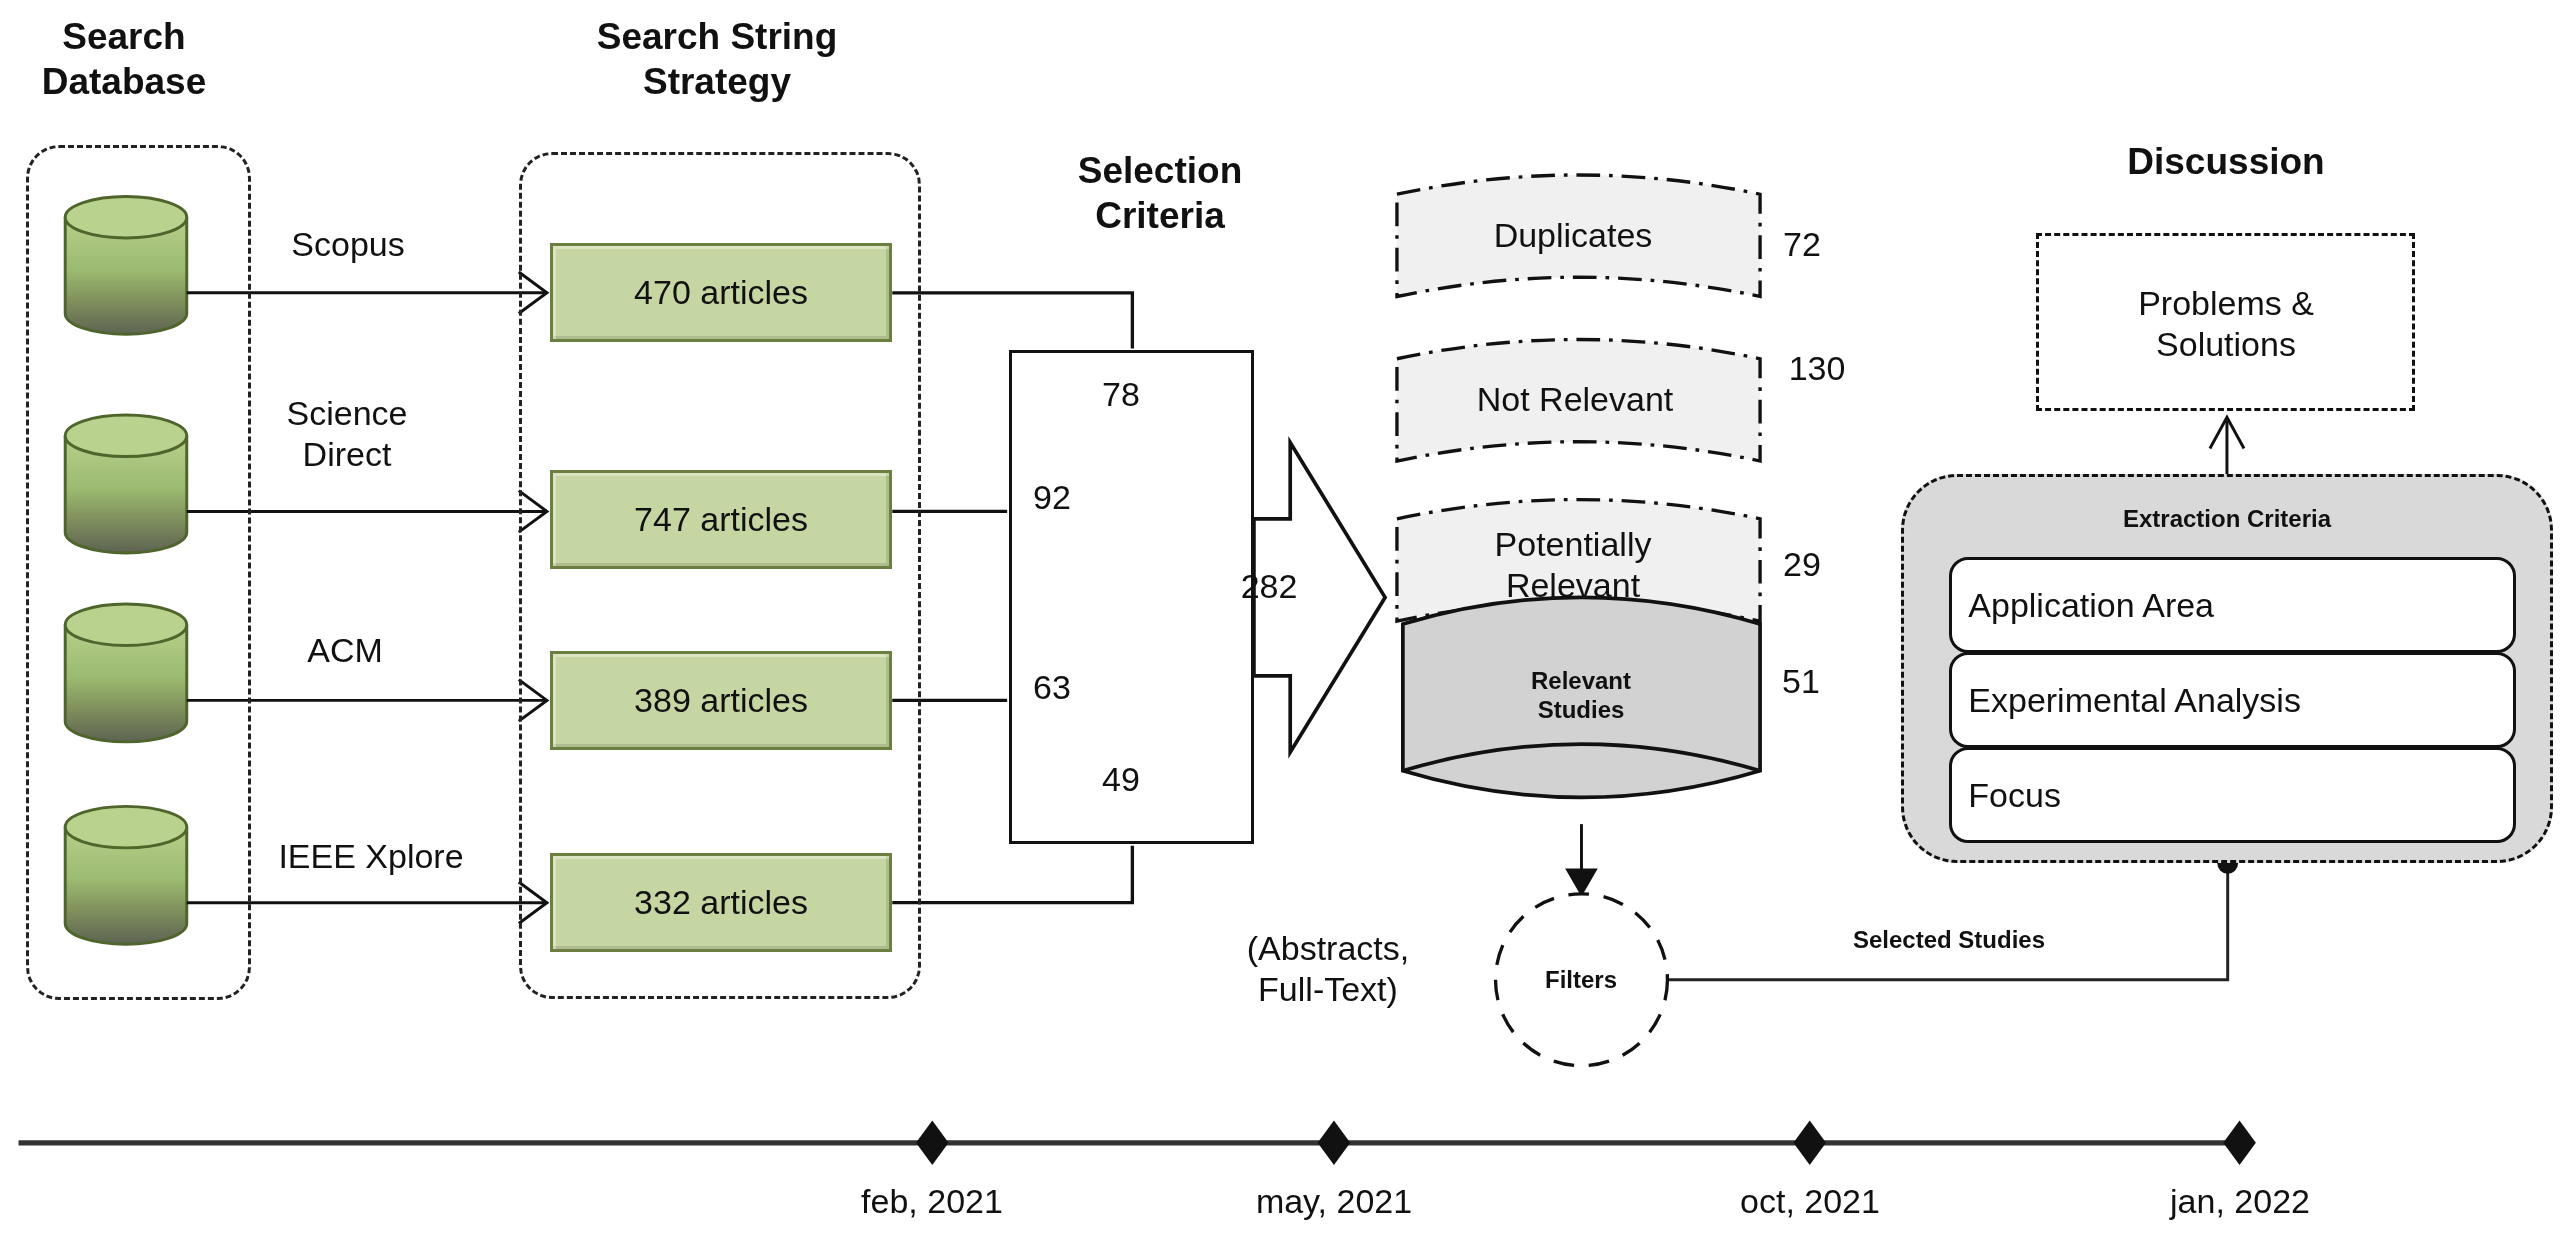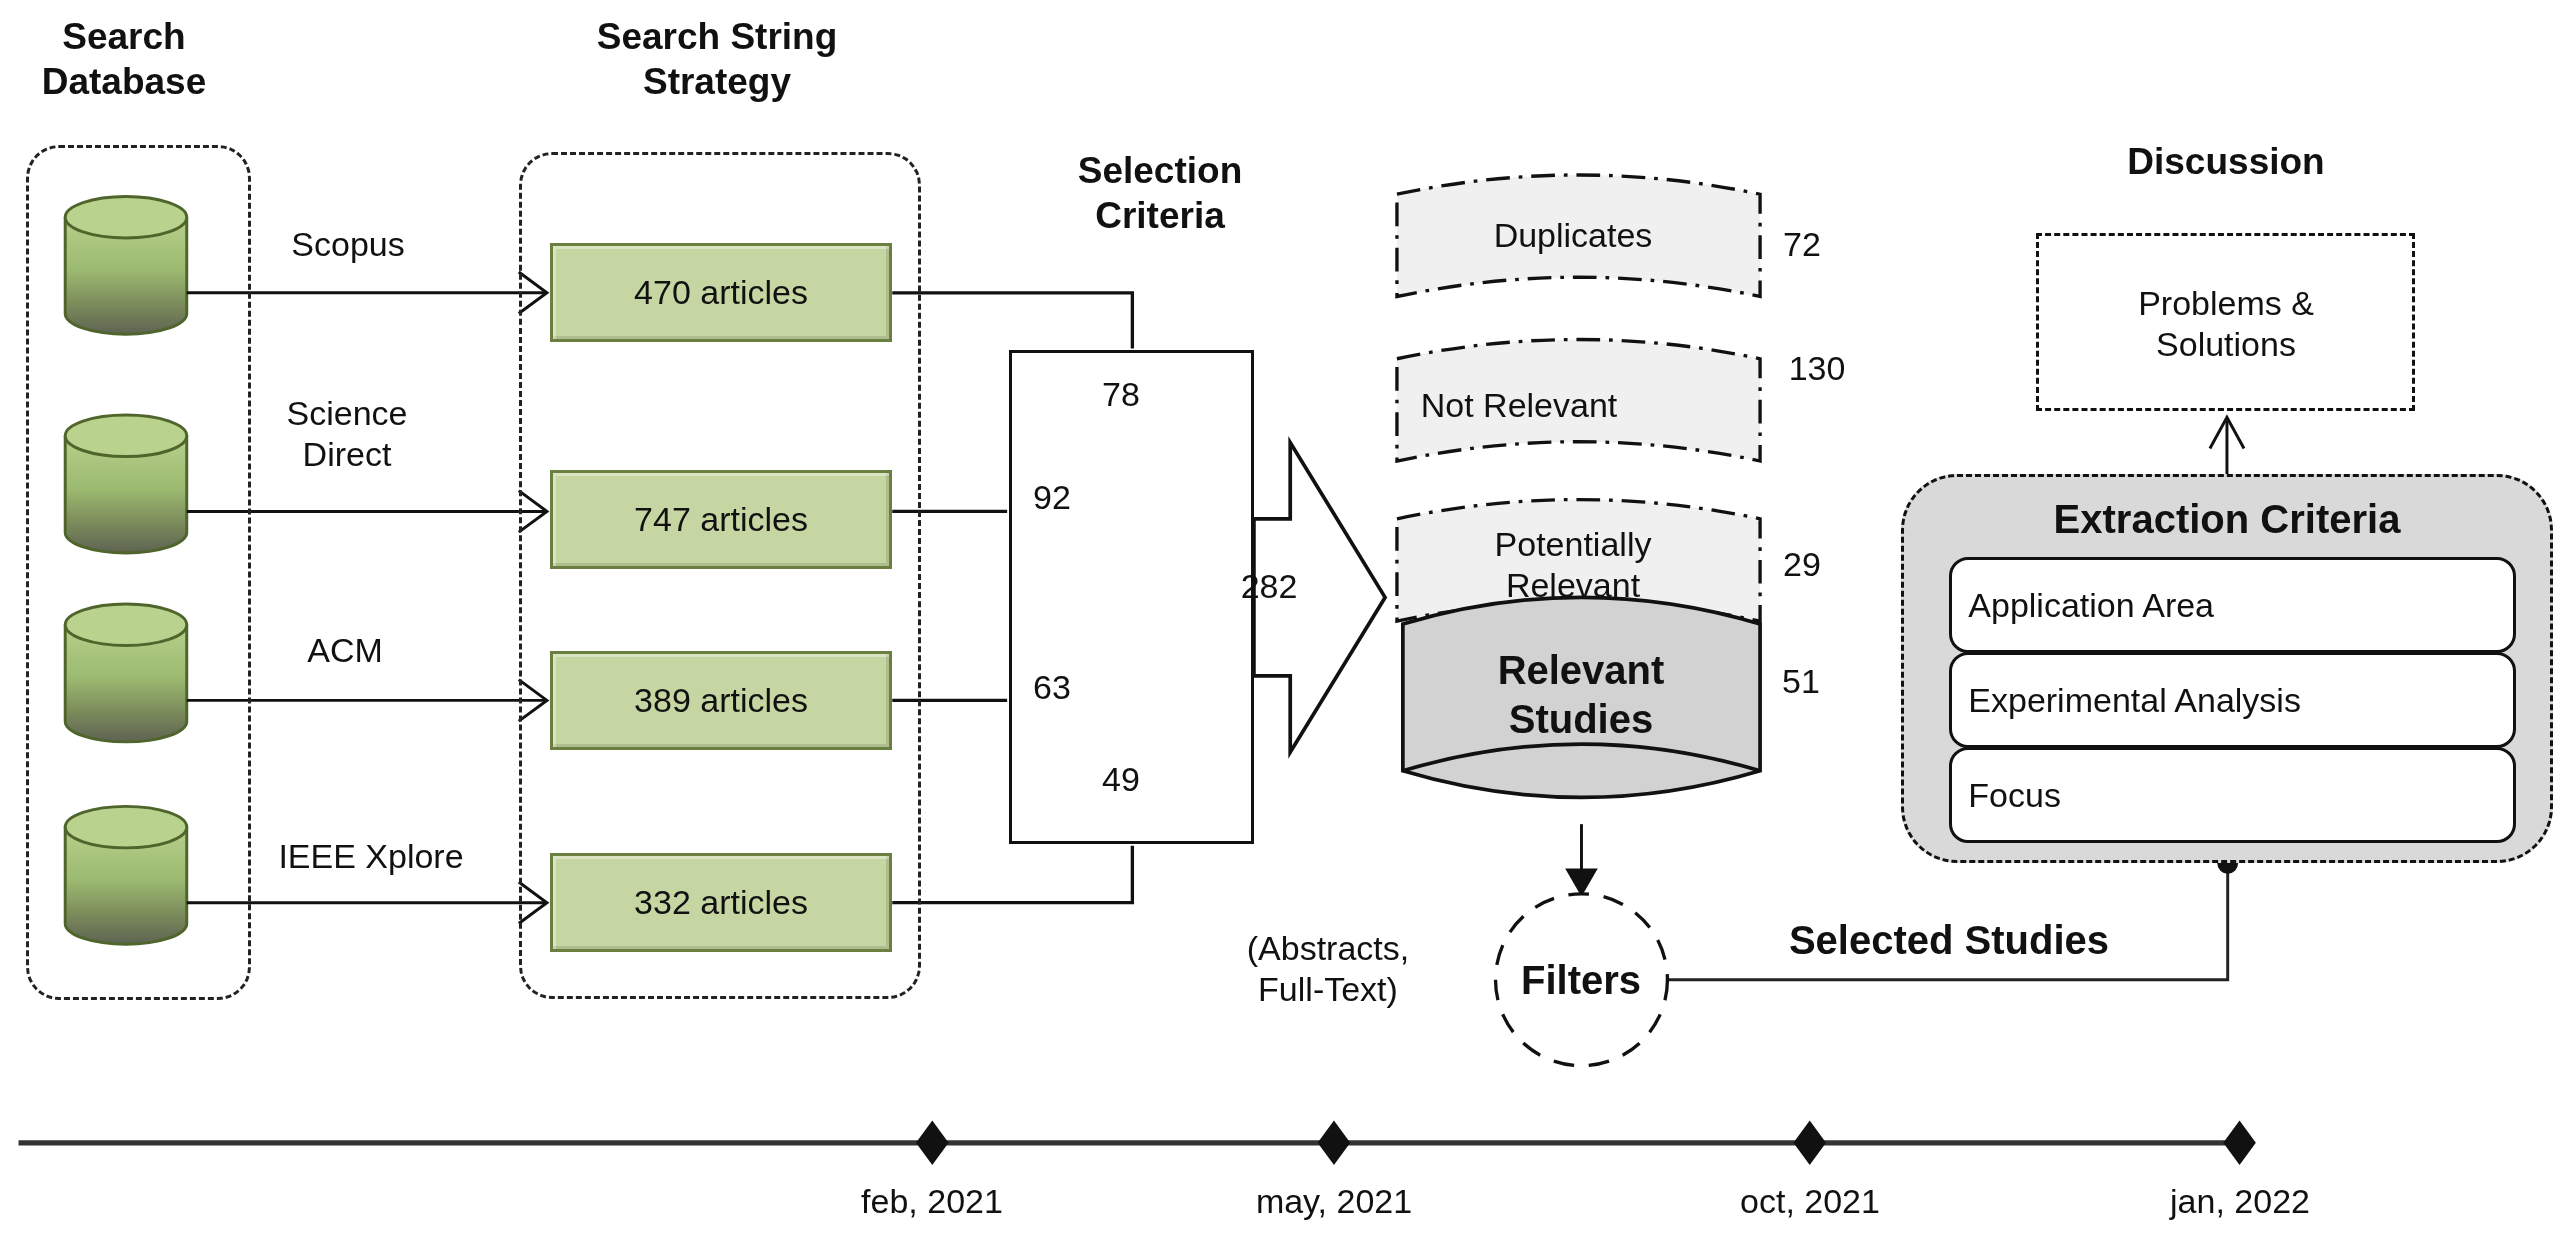--- a/index.html
+++ b/index.html
@@ -3,21 +3,21 @@
 <meta charset="utf-8">
 <style>
   html,body{margin:0;padding:0;background:#fff;}
   #canvas{position:relative;width:2576px;height:1237px;background:#ffffff;
           font-family:"Liberation Sans",sans-serif;color:#111;overflow:hidden;}
   #shapes{position:absolute;left:0;top:0;width:2576px;height:1237px;}
   .txt{position:absolute;transform:translate(-50%,-50%);text-align:center;
        white-space:pre-line;line-height:1.22;font-size:34px;color:#111;}
   .bold{font-weight:bold;}
   .t50{font-size:37px;}
-  .t48{font-size:40px;}
+  .t48{font-size:24px;}
   .dashedbox{position:absolute;border:3px dashed #222;border-radius:33px;background:transparent;}
   .selrect{position:absolute;left:1009px;top:350px;width:245px;height:494px;
            border:3.7px solid #111;background:#fff;box-sizing:border-box;}
   .greenbox{position:absolute;left:550px;width:342px;height:99px;box-sizing:border-box;
             background:#c6d6a2;border:3px solid #6b7f41;
             box-shadow:inset 3px 3px 0 rgba(255,255,255,.35), inset -3px -3px 0 rgba(0,0,0,.12);
             display:flex;align-items:center;justify-content:center;font-size:34px;}
   .pnsbox{position:absolute;left:2036px;top:233px;width:379px;height:178px;
           border:3px dashed #111;background:#fff;box-sizing:border-box;}
   .extraction{position:absolute;left:1901px;top:474px;width:652px;height:389px;
@@ -157,21 +157,21 @@
   <div class="txt" style="left:345px;top:651px;">ACM</div>
   <div class="txt" style="left:371px;top:857px;">IEEE Xplore</div>
 
   <div class="txt" style="left:1121px;top:395px;">78</div>
   <div class="txt" style="left:1052px;top:498px;">92</div>
   <div class="txt" style="left:1052px;top:688px;">63</div>
   <div class="txt" style="left:1121px;top:780px;">49</div>
   <div class="txt" style="left:1269px;top:587px;text-align:right;">282</div>
 
   <div class="txt" style="left:1573px;top:236px;">Duplicates</div>
-  <div class="txt" style="left:1519px;top:400px;margin-top:6px;">Not Relevant</div>
+  <div class="txt" style="left:1575px;top:400px;">Not Relevant</div>
   <div class="txt" style="left:1573px;top:565px;">Potentially
 Relevant</div>
   <div class="txt" style="left:1802px;top:245px;">72</div>
   <div class="txt" style="left:1817px;top:369px;">130</div>
   <div class="txt" style="left:1802px;top:565px;">29</div>
 
   <div class="txt bold t48" style="left:1581px;top:695px;">Relevant
 Studies</div>
   <div class="txt" style="left:1801px;top:682px;">51</div>
 

